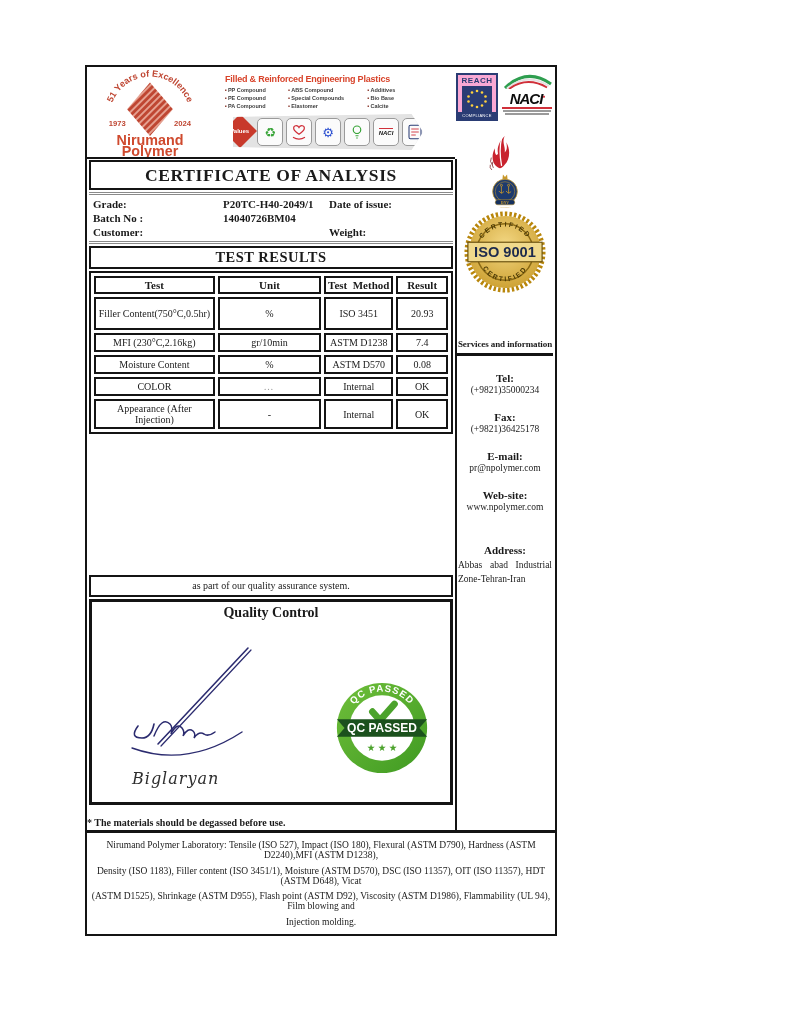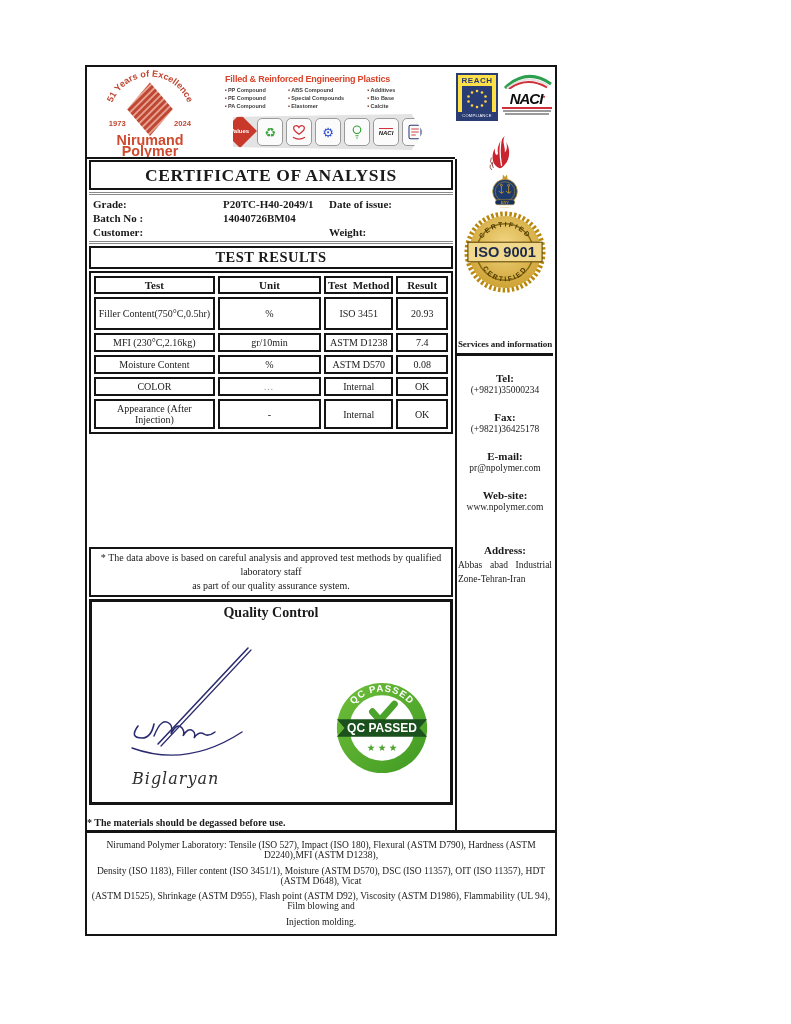--- a/index.html
+++ b/index.html
@@ -52,21 +52,21 @@
   .qc-box{margin:2px 2px 0 2px;border:3px solid #141414;height:206px;position:relative;box-sizing:border-box;}
   .qc-title{text-align:center;font-size:14px;font-weight:bold;margin-top:3px;}
   .signature{position:absolute;left:28px;top:40px;}
   .signer{position:absolute;left:40px;bottom:14px;font-style:italic;font-size:16px;color:#2e2e2e;
       font-family:"DejaVu Serif","Liberation Serif",serif;letter-spacing:1px;}
   .stamp{position:absolute;right:20px;top:78px;}
   .degas-note{text-align:left;font-size:10px;font-weight:bold;padding:12px 0 2px 0;}
 
   
   .sb-row1{display:flex;align-items:flex-start;margin-top:6px;height:58px;}
-  .reach{width:38px;border:2px solid #2a3c74;background:#fde047;display:flex;flex-direction:column;align-items:center;}
+  .reach{width:38px;border:2px solid #2a3c74;background:#f9a8d4;display:flex;flex-direction:column;align-items:center;}
   .reach-word{font-family:"Liberation Sans","DejaVu Sans",sans-serif;font-size:8px;font-weight:bold;color:#2a3c74;letter-spacing:0.5px;margin:1px 0;}
   .reach-flag{width:30px;height:26px;}
   .reach-comp{width:100%;background:#2a3c74;color:#fff;font-size:4px;text-align:center;
       font-family:"Liberation Sans","DejaVu Sans",sans-serif;padding:1px 0;letter-spacing:0.3px;}
   .naci{width:54px;margin-left:2px;display:flex;flex-direction:column;align-items:center;}
   .naci-word{font-family:"Liberation Sans","DejaVu Sans",sans-serif;font-style:italic;font-weight:bold;
       font-size:15px;color:#0d0d0d;line-height:14px;letter-spacing:-1px;}
   .naci-word sup{color:#d0303a;font-size:5px;}
   .naci-bar{width:50px;height:2px;background:#d0303a;margin-top:1px;}
   .naci-line{width:48px;height:2px;background:#9a9a9a;margin-top:1px;}
@@ -222,21 +222,20 @@
               <td>Internal</td>
               <td>OK</td>
             </tr>
           </tbody>
             </table>
         </div>
 
         <div class="blank-area"></div>
 
         <div class="footnote-box">
-          <div>* The data  above is based on careful analysis and approved test methods by qualified laboratory staff</div>
           <div>as part of our quality assurance system.</div>
         </div>
 
         <div class="qc-box">
           <div class="qc-title">Quality Control</div>
 
           <svg class="signature" width="200" height="130" viewBox="0 0 200 130">
             <g fill="none" stroke="#2b2b6f" stroke-linecap="round">
               <path d="M128,6 L38,102" stroke-width="1.6"></path>
               <path d="M131,8 L41,104" stroke-width="1.2"></path>

